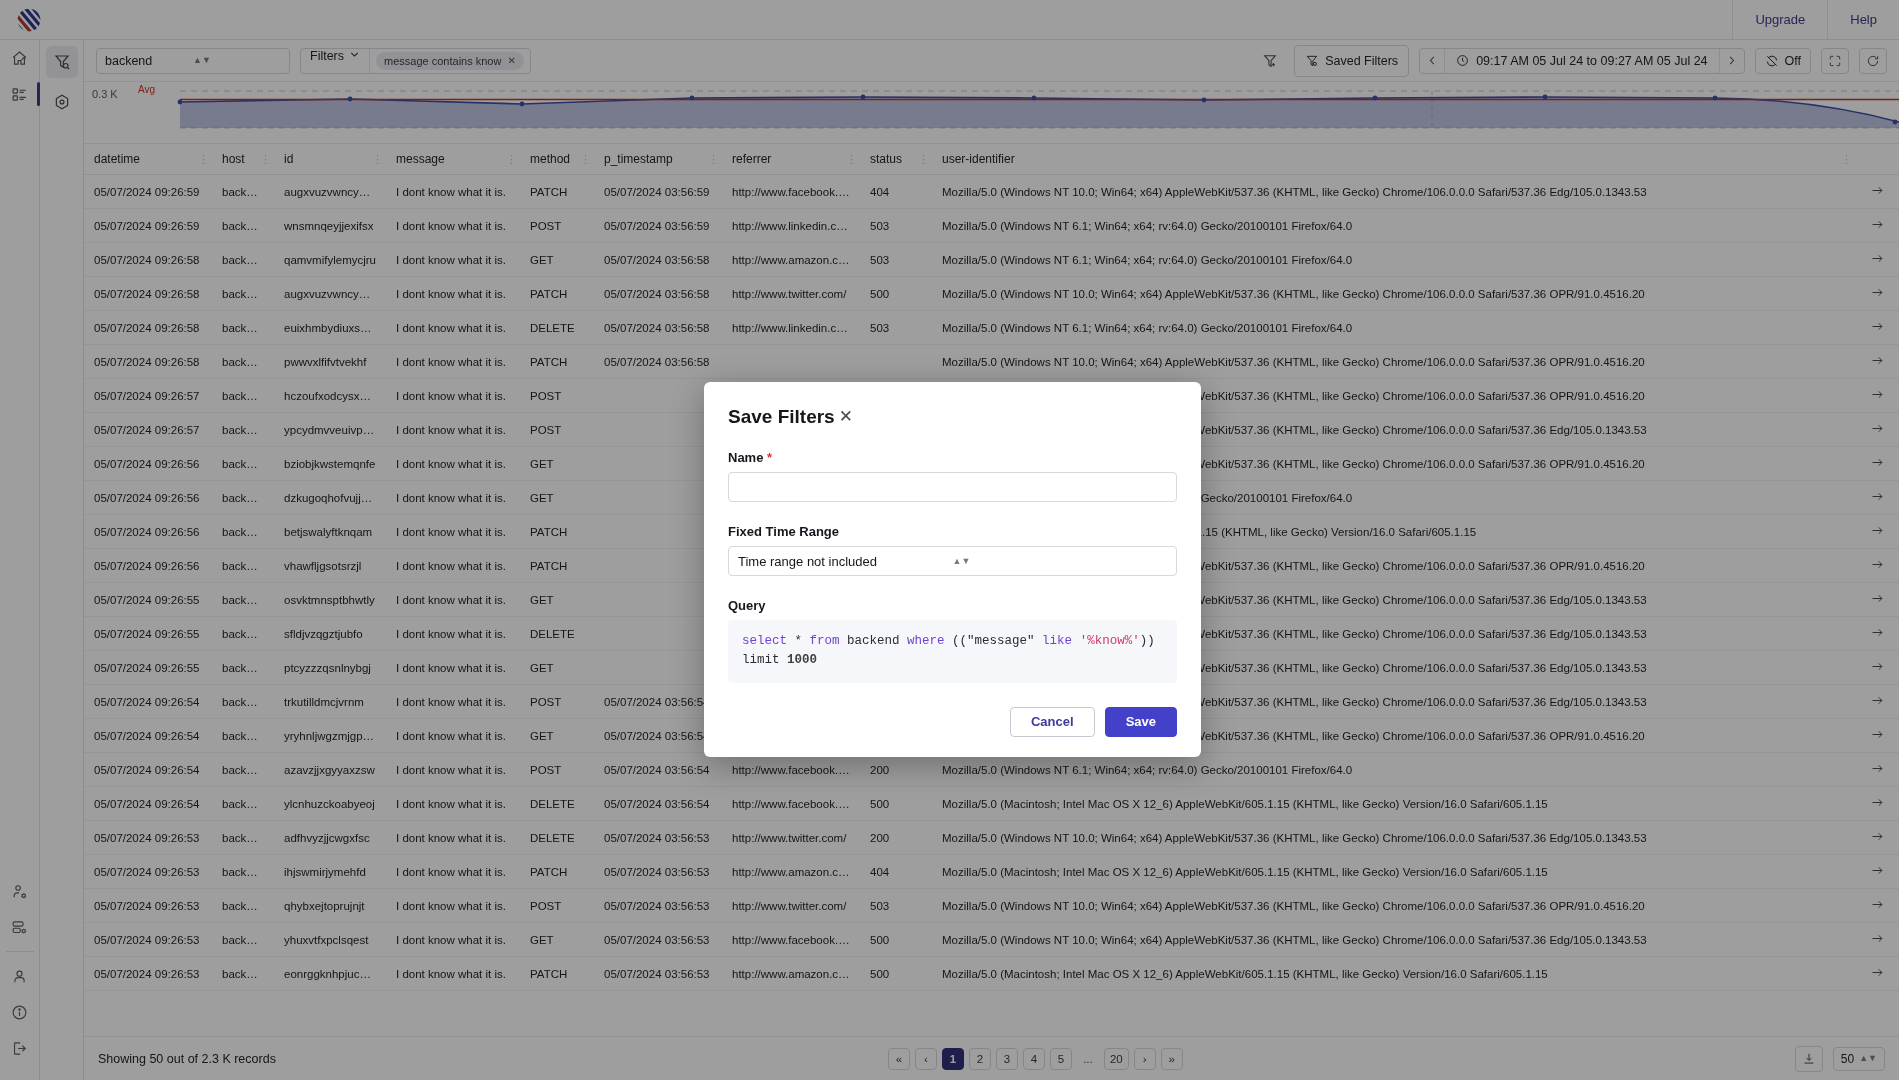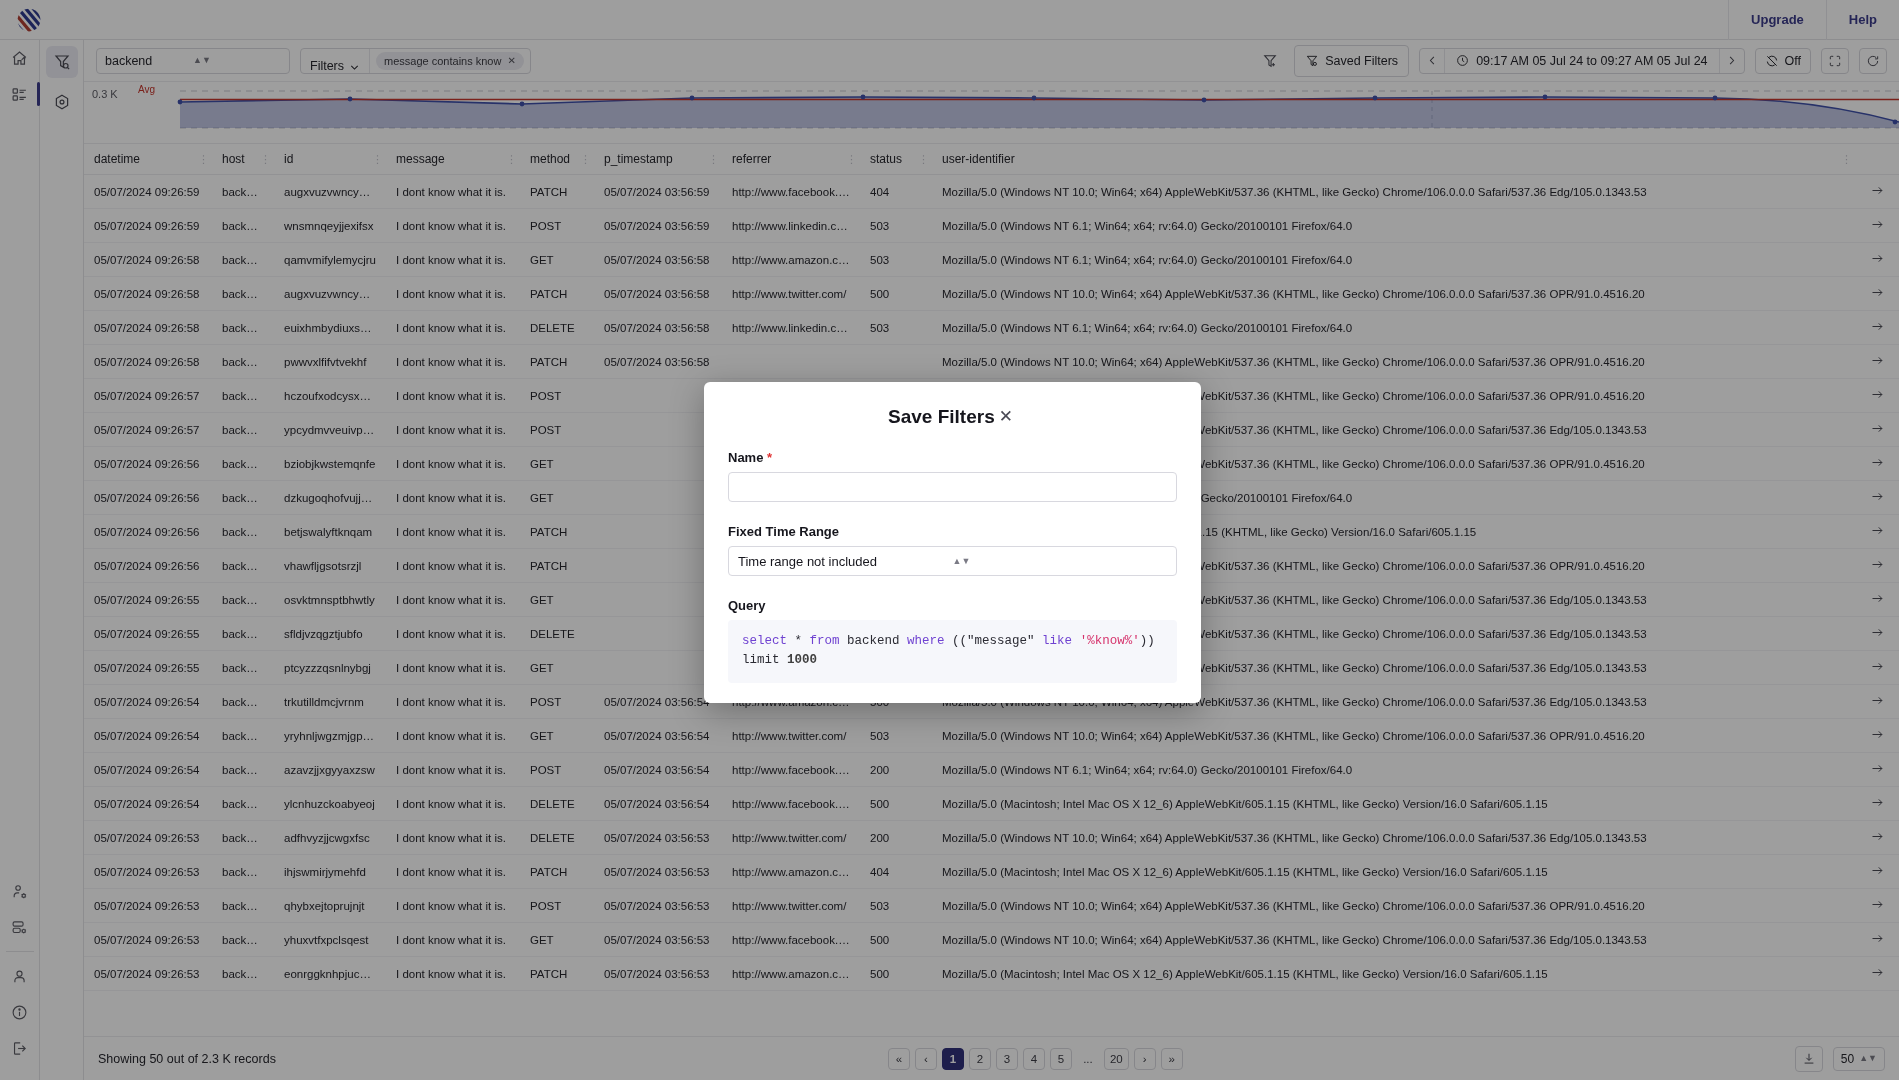--- a/index.html
+++ b/index.html
@@ -17,21 +17,21 @@
   
   .topbar {
     position: absolute; top: 0; left: 0; right: 0; height: 40px;
     background: #fff; border-bottom: 1px solid #e3e3e8;
     display: flex; align-items: center;
   }
   .logo-wrap { width: 58px; height: 40px; display: flex; align-items: center; justify-content: center; }
   .logo { width: 26px; height: 26px; }
   .topbar-spacer { flex: 1; }
   .top-link {
-    font-size: 13px; color: #3b3b98; font-weight: 700;
+    font-size: 13px; color: #3b3b98; font-weight: 400;
     padding: 16px 22px; height: 40px; display: flex; align-items: center;
     border-left: 1px solid #e8e8ee; cursor: pointer;
   }
 
   
   .rail {
     position: absolute; top: 40px; left: 0; width: 40px; bottom: 0;
     background: #fff; border-right: 1px solid #e3e3e8;
     display: flex; flex-direction: column; align-items: center;
   }
@@ -72,21 +72,21 @@
     display: flex; align-items: center; padding: 0 8px; font-size: 12.5px; color: #26262e;
     cursor: pointer; background: #fff;
   }
   .select-box span { flex: 1; }
   .chev { font-size: 9px; color: #7a7a85; line-height: 1; }
   .filters-box {
     height: 26px; border: 1px solid #d8d8df; border-radius: 4px; display: flex; align-items: center;
     background: #fff;
   }
   .filters-label {
-    font-size: 12.5px; color: #26262e; padding: 0 9px; display: flex; align-items: flex-end; gap: 5px;
+    font-size: 12.5px; color: #26262e; padding: 0 9px; display: flex; align-items: flex-start; gap: 5px;
     cursor: pointer; height: 100%; border-right: 1px solid #e6e6ec;
   }
   .chip {
     margin: 0 6px; background: #ececf2; border-radius: 10px; height: 18px;
     display: flex; align-items: center; gap: 6px; padding: 0 8px;
     font-size: 11px; color: #3c3c46; cursor: pointer;
   }
   .chip-x { font-size: 10px; color: #55555f; cursor: pointer; }
   .tb-spacer { flex: 1; }
   .icon-btn {
@@ -172,21 +172,21 @@
     display: flex; align-items: center; gap: 5px; font-size: 12px; color: #26262e; cursor: pointer; background: #fff;
   }
 
   
   .overlay { position: absolute; inset: 0; background: rgba(0,0,0,0); }
   .modal {
     position: absolute; left: 704px; top: 382px; width: 497px;
     background: #fff; border-radius: 6px; box-shadow: 0 8px 34px rgba(0,0,0,0.3);
     padding: 24px 24px 20px 24px;
   }
-  .modal-head { display: flex; align-items: flex-start; justify-content: center; }
+  .modal-head { display: flex; align-items: flex-start; justify-content: flex-start; }
   .modal-title { font-size: 19px; font-weight: 700; color: #16161d; }
   .modal-close { font-size: 17px; color: #4a4a55; cursor: pointer; line-height: 1; padding: 2px 4px; }
   .field-label { font-size: 13px; color: #16161d; font-weight: 600; margin-top: 22px; margin-bottom: 7px; }
   .req { color: #e03131; }
   .text-input {
     width: 100%; height: 30px; border: 1px solid #d8d8df; border-radius: 4px;
     padding: 0 9px; font-size: 13px; font-family: "Liberation Sans", sans-serif; color: #16161d; outline: none;
   }
   .select-input {
     width: 100%; height: 30px; border: 1px solid #d8d8df; border-radius: 4px;
@@ -864,14 +864,18 @@
     <div class="field-label">Fixed Time Range</div>
     <div class="select-input">
       <span>Time range not included</span>
       <span class="chev">▲▼</span>
     </div>
 
     <div class="field-label">Query</div>
     <div class="code-box"><span class="kw">select</span><span> * </span><span class="kw">from</span><span> backend </span><span class="kw">where</span><span> (("message" </span><span class="kw">like</span><span> </span><span class="str">'%know%'</span><span>))
 limit </span><span class="num">1000</span></div>
 
+    <div class="modal-actions">
+      <div class="btn btn-cancel">Cancel</div>
+      <div class="btn btn-save">Save</div>
+    </div>
   </div>
 </div>
 
 </body></html>

